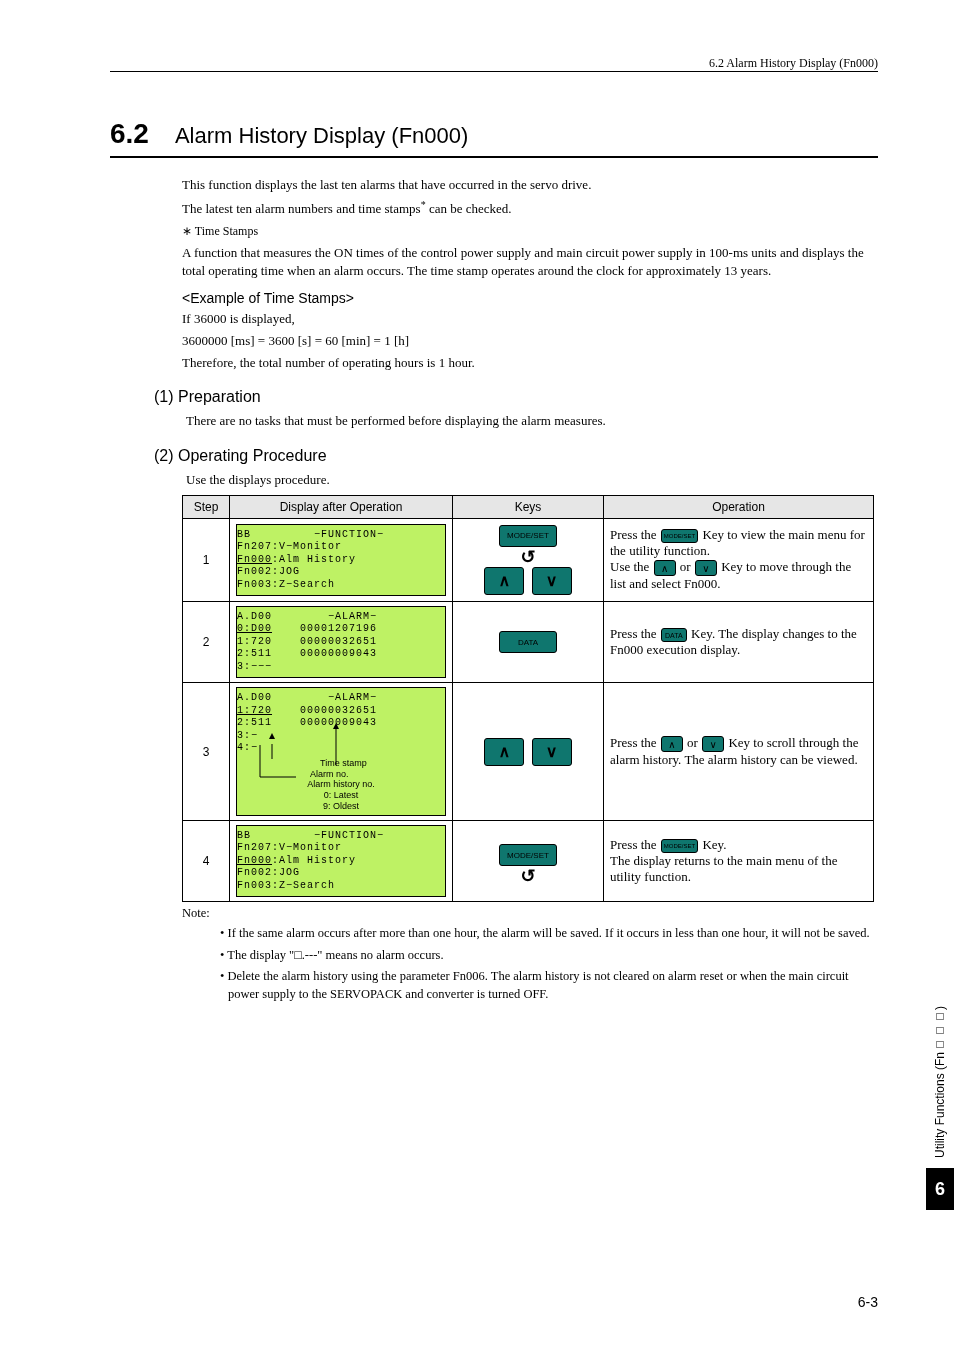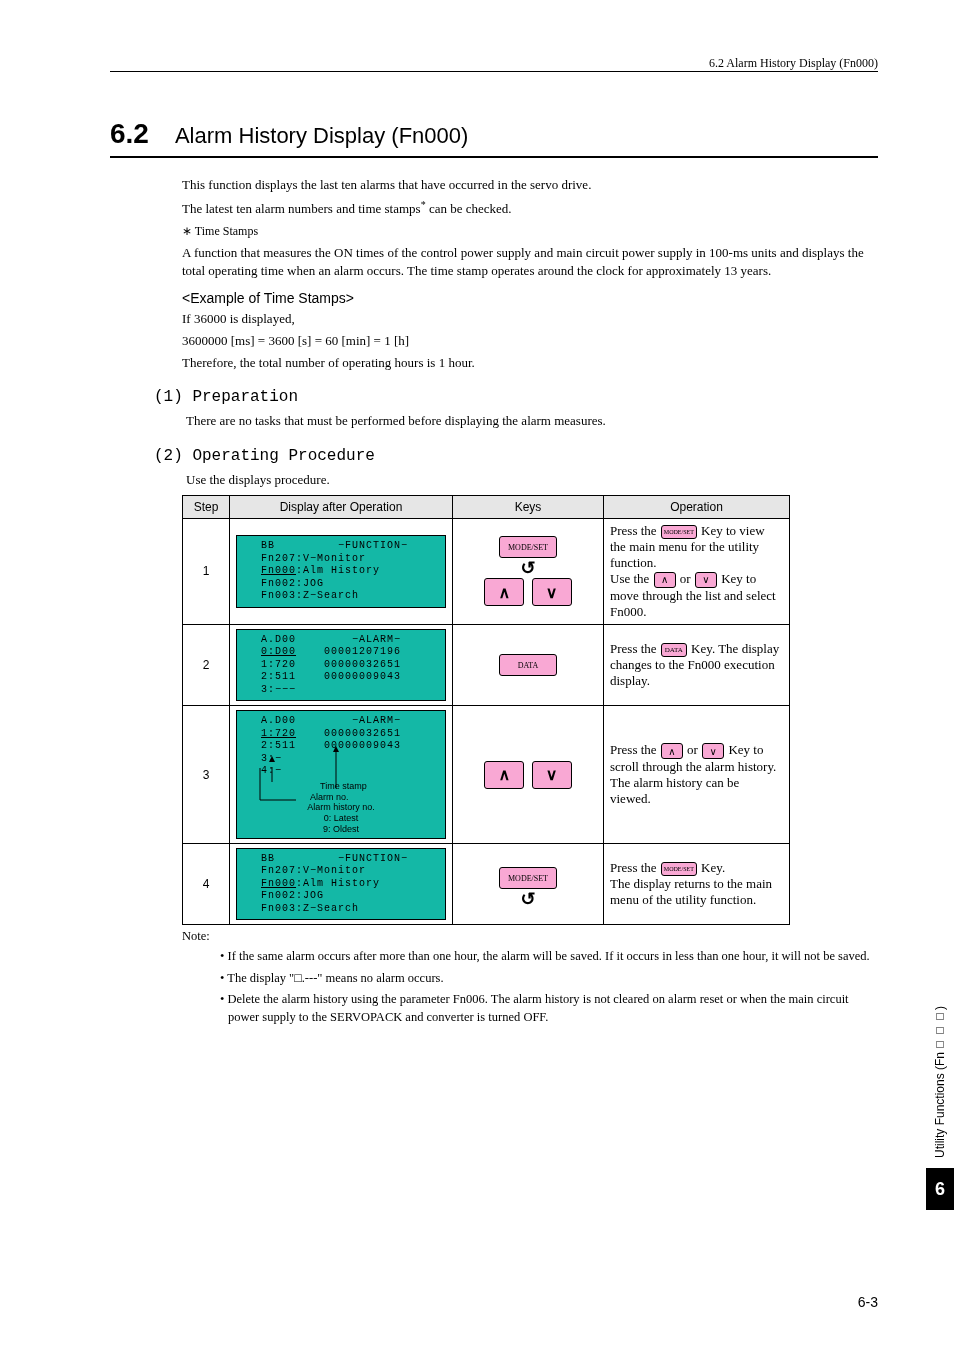--- a/index.html
+++ b/index.html
@@ -37,72 +37,72 @@
     padding-bottom: 6px;
     margin-bottom: 18px;
   }
   .sec-num { font-family: Arial, Helvetica, sans-serif; font-size: 28px; font-weight: bold; }
   .sec-name { font-family: Arial, Helvetica, sans-serif; font-size: 22px; font-weight: normal; }
   .body-block { margin-left: 72px; }
   .p { margin: 4px 0; line-height: 1.4; }
   .sup { vertical-align: super; font-size: 10px; }
   .small-ast { font-size: 12px; }
   .sub-h { font-family: Arial, Helvetica, sans-serif; font-size: 14px; font-weight: normal; margin-top: 10px; margin-bottom: 4px; }
-  .sub-num { font-family: Liberation Mono, monospace; font-size: 16px; font-weight: normal; margin-top: 16px; margin-bottom: 6px; margin-left:-28px; }
+  .sub-num { font-family: Liberation Sans, sans-serif; font-size: 16px; font-weight: normal; margin-top: 16px; margin-bottom: 6px; margin-left:-28px; }
   table.op {
     border-collapse: collapse;
-    width: 608px;
+    width: 692px;
     margin-top: 6px;
     font-family: Arial, Helvetica, sans-serif;
     font-size: 12px;
   }
   table.op th, table.op td {
     border: 1px solid #000;
     padding: 4px 6px;
     vertical-align: middle;
   }
   table.op th {
     background: #e6e6e6;
     text-align: center;
     font-weight: normal;
   }
   table.op td.step { text-align: center; width: 34px; }
   table.op td.disp { width: 210px; }
   table.op td.keys { width: 138px; text-align: center; }
   table.op td.opn { font-family: "Times New Roman", Times, serif; font-size: 13px; }
   .lcd {
     border: 1px solid #000;
-    padding: 4px 24px;
+    padding: 4px 0;
     font-family: "Courier New", monospace;
     font-size: 10px;
     line-height: 1.25;
     white-space: pre;
     letter-spacing: 1px;
-    background: #14b8a6;
+    background: #bef264;
   }
   .lcd-wrap { position: relative; }
   .lcd-labels {
     font-family: Arial, Helvetica, sans-serif;
     font-size: 9px;
     line-height: 1.2;
     text-align: center;
     margin-top: 2px;
   }
   .kbox {
     display: inline-flex;
     align-items: center;
     justify-content: center;
     border: 1px solid #000;
     border-radius: 3px;
     padding: 1px 4px;
-    font-family: Liberation Serif, serif;
+    font-family: Liberation Sans, sans-serif;
     font-size: 9px;
     min-width: 44px;
     height: 18px;
-    background: #f9a8d4;
+    background: #0f766e;
     margin: 2px;
     vertical-align: middle;
   }
   .kbox.small { min-width: 30px; height: 24px; font-size: 16px; font-weight: bold; }
   .kbox.txt { min-width: 48px; height: 18px; }
   .kbox.inline { min-width:16px; height:14px; font-size:10px; padding:0 2px; margin:0 1px; }
   .kbox.inline-txt { min-width:20px; height:12px; font-size:8px; padding:0 2px; margin:0 1px; }
   .loop {
     font-size: 18px;
     font-weight: bold;

